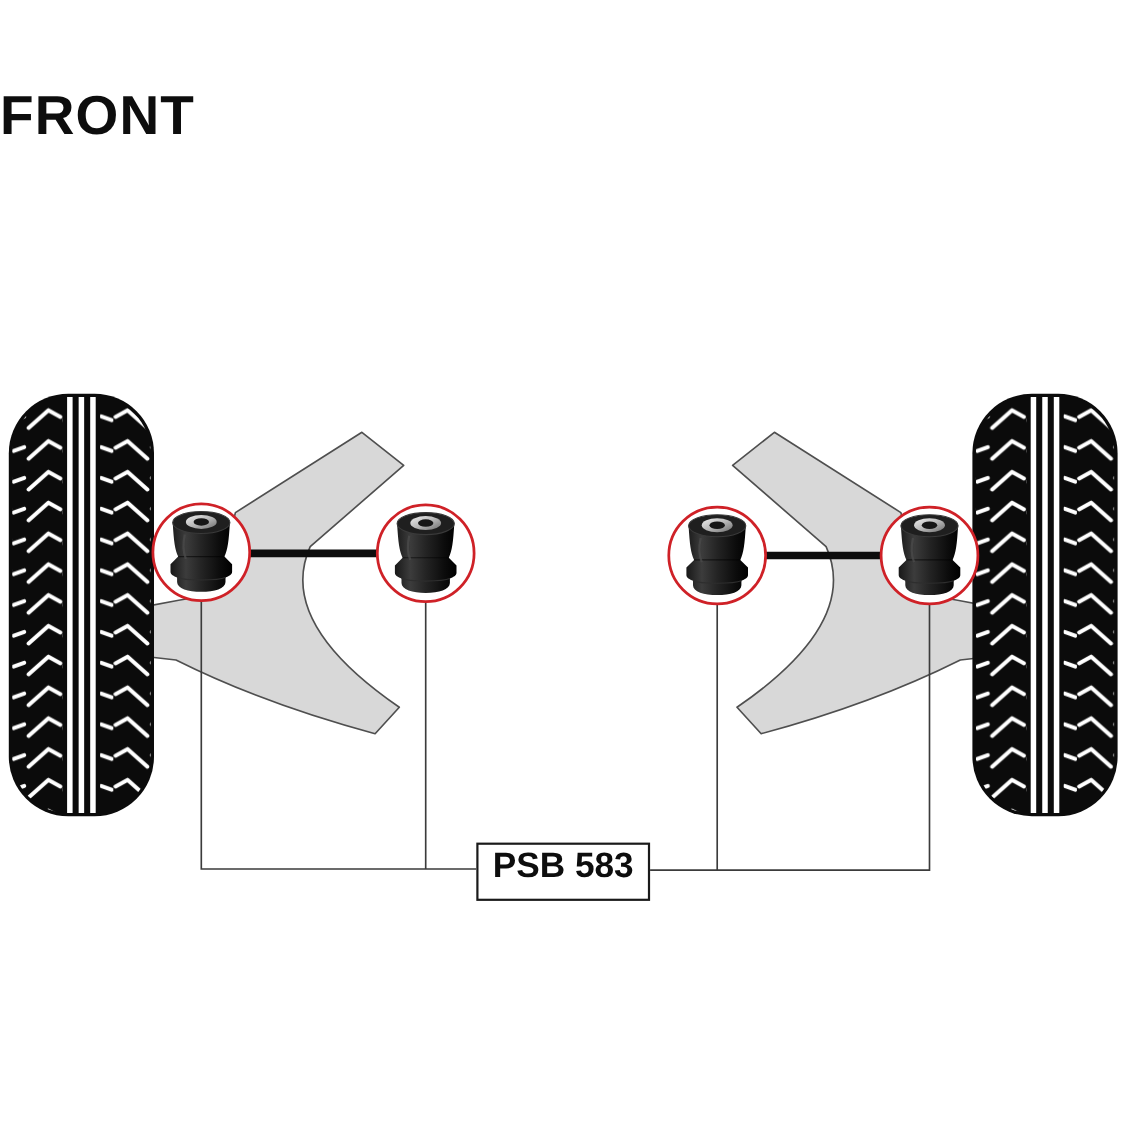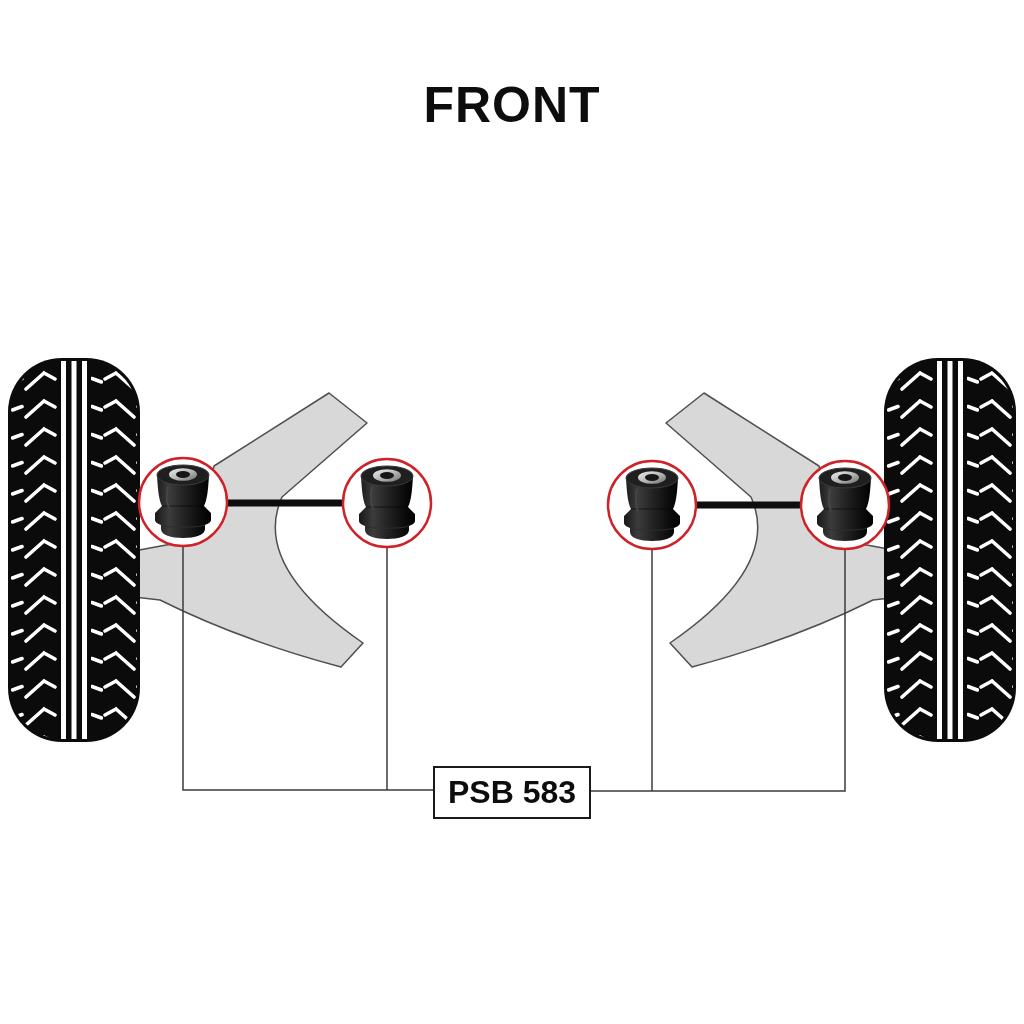--- a/index.html
+++ b/index.html
@@ -1,29 +1,29 @@
 <!DOCTYPE html>
 <html><head>
 <meta charset="utf-8">
 <style>
   html,body{margin:0;padding:0;background:#fff;}
   .stage{
     position:relative;width:1024px;height:1024px;background:#fff;
     font-family:"Liberation Sans",sans-serif;overflow:hidden;
   }
   .title{
-    position:absolute;top:80px;left:0;width:100%;text-align:center;
+    position:absolute;top:80px;left:0;width:100%;
     font-size:50px;font-weight:bold;letter-spacing:1px;color:#0d0d0d;
     line-height:50px;
   }
   .diagram-svg{position:absolute;left:0;top:0;width:1024px;height:1024px;}
   .part-box{
     position:absolute;left:433px;top:766px;width:158px;height:53px;
     background:#fff;border:2.5px solid #1a1a1a;box-sizing:border-box;
-    display:flex;align-items:center;justify-content:center;
+    display:flex;align-items:flex-start;justify-content:center;
     font-size:32px;font-weight:bold;color:#0d0d0d;white-space:nowrap;
   }
 </style>
 </head>
 <body>
 
 <div class="stage">
 
   <div class="title">FRONT</div>
 

